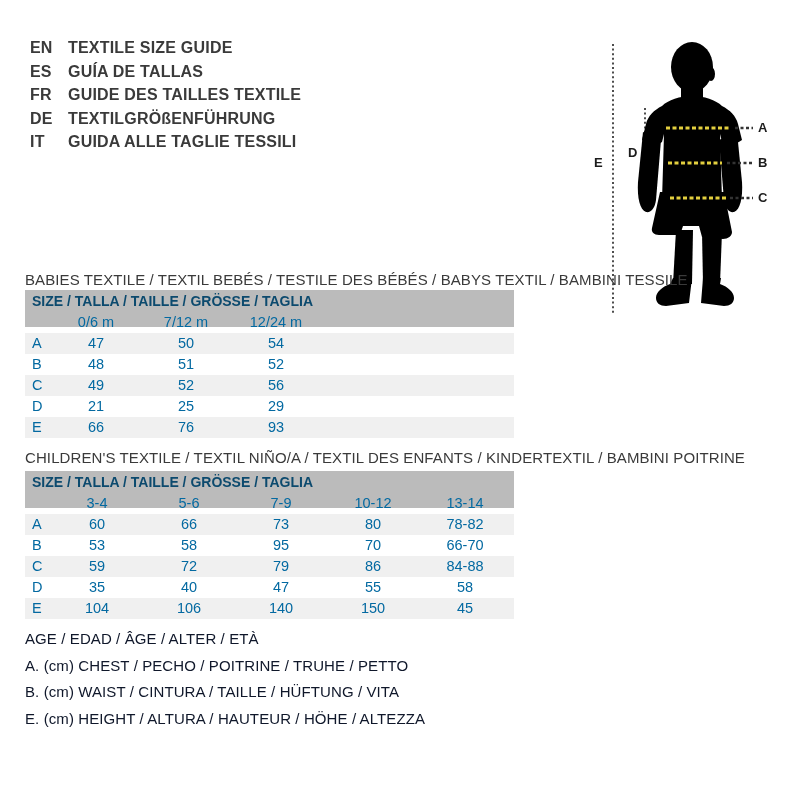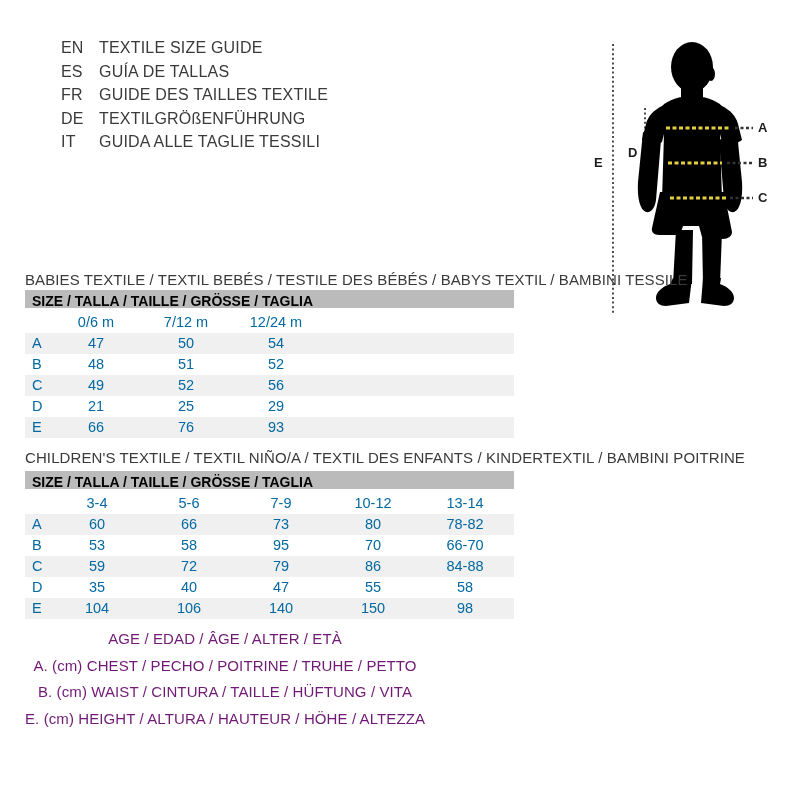--- a/index.html
+++ b/index.html
@@ -4,34 +4,34 @@
 <style>
   html,body{margin:0;padding:0;}
   body{
     width:800px;height:800px;position:relative;background:#ffffff;
     font-family:"Liberation Sans", sans-serif;color:#3b3b3b;
     -webkit-font-smoothing:antialiased;overflow:hidden;
   }
   .abs{position:absolute;}
   
   .lang{left:30px;top:36px;display:grid;grid-template-columns:38px auto;
-        font-size:16px;line-height:23.5px;font-weight:400;letter-spacing:.2px;color:#3a3a3a;margin-left:31px;}
+        font-size:16px;line-height:23.5px;font-weight:700;letter-spacing:.2px;color:#3a3a3a;}
   
   .heading{left:25px;font-size:15px;font-weight:400;letter-spacing:.1px;color:#3a3a3a;white-space:nowrap;}
   
-  .band{left:25px;width:482px;height:18px;line-height:22px;background:#bbbbbb;
-        padding-left:7px;font-size:14px;font-weight:700;color:#000000;}
+  .band{left:25px;width:482px;height:37px;line-height:22px;background:#bbbbbb;
+        padding-left:7px;font-size:14px;font-weight:700;color:#0c4a6e;}
   
   .trow{left:25px;width:489px;height:21px;line-height:21px;display:flex;font-size:14.5px;color:#0369a1;}
   .trow.stripe{background:#f0f0f0;}
   .tl{width:26px;padding-left:7px;box-sizing:border-box;}
   .tc{width:90px;text-align:center;}
   .tc.w5{width:92px;}
   
-  .legend{left:25px;top:626px;font-size:15px;line-height:26.5px;color:#701a75;letter-spacing:.1px;text-align:center;}
+  .legend{left:25px;top:626px;font-size:15px;line-height:26.5px;color:#0f172a;letter-spacing:.1px;}
   
   .figure{left:580px;top:22px;width:220px;height:300px;}
   .figure text{font-family:"Liberation Sans", sans-serif;font-size:13px;font-weight:700;fill:#1c1c1c;}
 </style>
 </head>
 <body>
 
 <div class="abs lang">
   <span>EN</span>
   <span>TEXTILE SIZE GUIDE</span>
@@ -162,21 +162,21 @@
   <div class="tc w5">47</div>
   <div class="tc w5">55</div>
   <div class="tc w5">58</div>
 </div>
 <div class="abs trow stripe" style="top:598px">
   <div class="tl">E</div>
   <div class="tc w5">104</div>
   <div class="tc w5">106</div>
   <div class="tc w5">140</div>
   <div class="tc w5">150</div>
-  <div class="tc w5">98</div>
+  <div class="tc w5">45</div>
 </div>
 
 <div class="abs legend">
   <div>AGE / EDAD / ÂGE / ALTER / ETÀ</div>
   <div>A. (cm) CHEST / PECHO / POITRINE / TRUHE / PETTO</div>
   <div>B. (cm) WAIST / CINTURA / TAILLE / HÜFTUNG / VITA</div>
   <div>E. (cm) HEIGHT / ALTURA / HAUTEUR / HÖHE / ALTEZZA</div>
 </div>
 
 </body></html>

